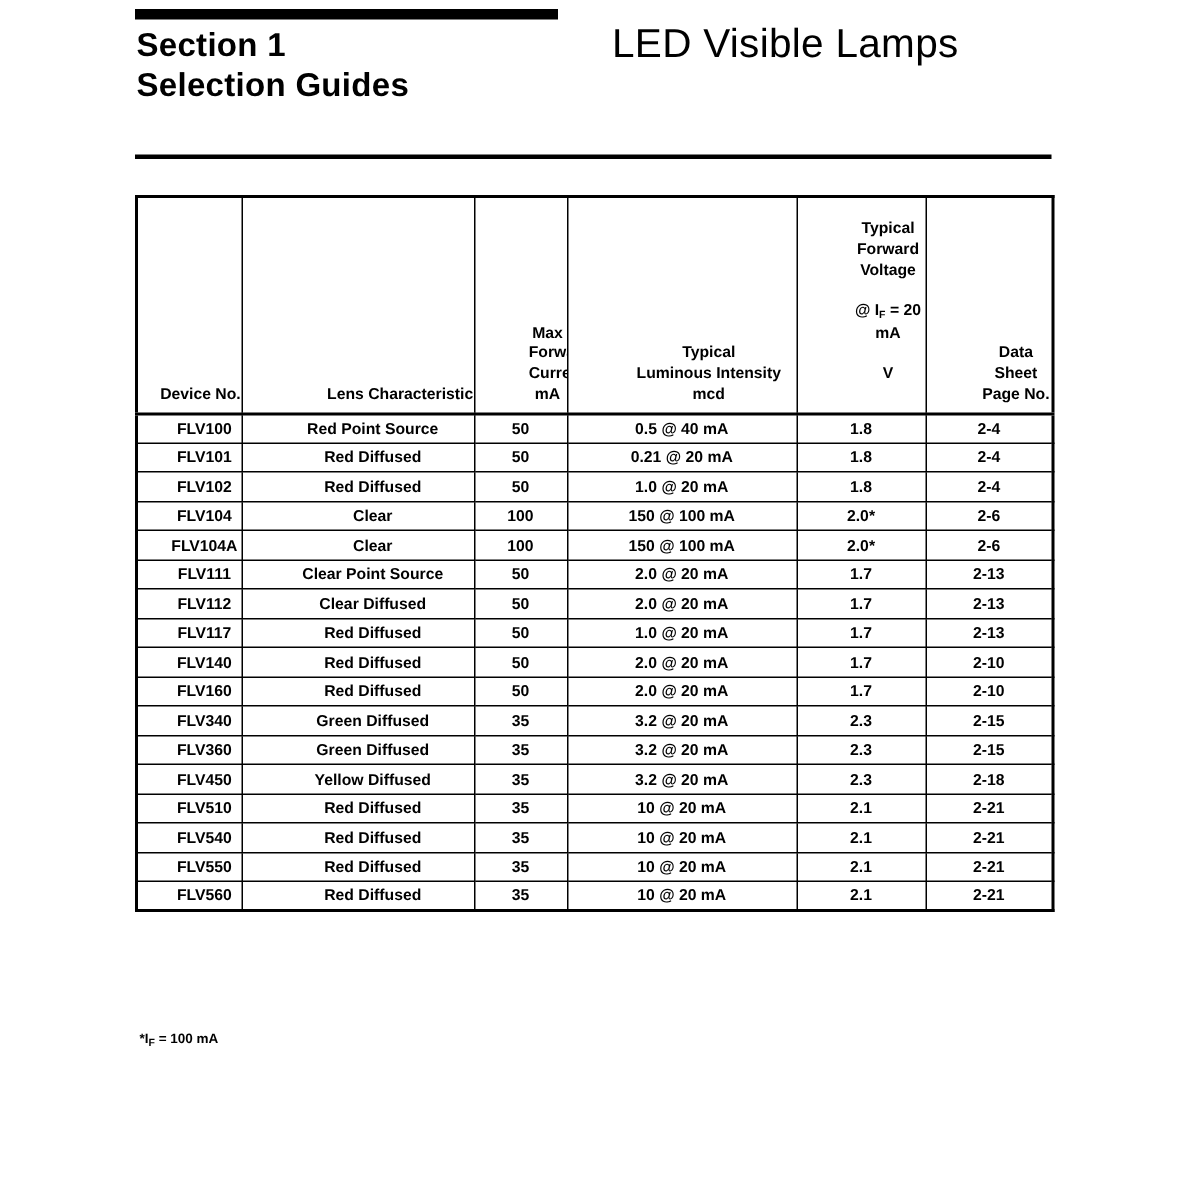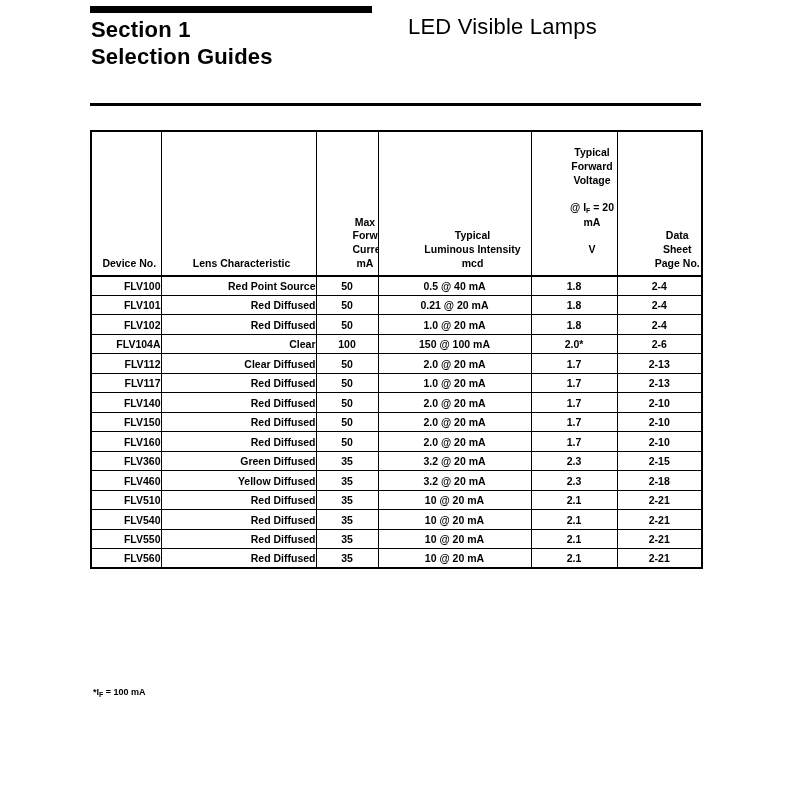--- a/index.html
+++ b/index.html
@@ -24,21 +24,21 @@
   .section-title {
     position: absolute;
     left: 91px; top: 17px;
     font-size: 22px; font-weight: bold;
     line-height: 1.22;
     letter-spacing: 0.2px;
   }
   .page-title {
     position: absolute;
     left: 408px; top: 14px;
-    font-size: 22px; font-weight: normal;
+    font-size: 27px; font-weight: normal;
     letter-spacing: 0.2px;
   }
   .rule {
     position: absolute;
     left: 90px; top: 103px;
     width: 611px; height: 3px;
     background: #000;
   }
   table.sel {
     position: absolute;
@@ -57,27 +57,27 @@
   thead th {
     height: 74px;
     vertical-align: bottom;
     padding-bottom: 4px;
     font-size: 10.5px;
     line-height: 1.32;
     text-align: center;
     white-space: pre-line;
     padding-left: 36px;
   }
-  thead th.left { text-align: center; padding-left: 6px; }
+  thead th.left { text-align: right; padding-left: 6px; }
   tbody td {
     height: 19.5px;
     font-size: 10.5px;
     text-align: center;
   }
-  tbody td.left { text-align: right; padding-left: 20px; }
+  tbody td.left { text-align: center; padding-left: 20px; }
   sub.hsub, sub.fsub {
     font-size: 7px;
     vertical-align: -2px;
     font-weight: bold;
   }
   .footnote {
     position: absolute;
     left: 93px; top: 687px;
     font-size: 9px; font-weight: bold;
   }
@@ -151,31 +151,47 @@
 
   <tr>
     <td class="left">FLV102</td>
     <td class="left">Red Diffused</td>
     <td>50</td>
     <td>1.0 @ 20 mA</td>
     <td>1.8</td>
     <td>2-4</td>
   </tr>
 
+  <tr>
+    <td class="left">FLV104</td>
+    <td class="left">Clear</td>
+    <td>100</td>
+    <td>150 @ 100 mA</td>
+    <td>2.0*</td>
+    <td>2-6</td>
+  </tr>
 
   <tr>
     <td class="left">FLV104A</td>
     <td class="left">Clear</td>
     <td>100</td>
     <td>150 @ 100 mA</td>
     <td>2.0*</td>
     <td>2-6</td>
   </tr>
 
 
+  <tr>
+    <td class="left">FLV111</td>
+    <td class="left">Clear Point Source</td>
+    <td>50</td>
+    <td>2.0 @ 20 mA</td>
+    <td>1.7</td>
+    <td>2-13</td>
+  </tr>
 
   <tr>
     <td class="left">FLV112</td>
     <td class="left">Clear Diffused</td>
     <td>50</td>
     <td>2.0 @ 20 mA</td>
     <td>1.7</td>
     <td>2-13</td>
   </tr>
 
@@ -190,62 +206,62 @@
 
   <tr>
     <td class="left">FLV140</td>
     <td class="left">Red Diffused</td>
     <td>50</td>
     <td>2.0 @ 20 mA</td>
     <td>1.7</td>
     <td>2-10</td>
   </tr>
 
-  <tr>
-    <td class="left">FLV150</td>
+
+  <tr>
+    <td class="left">FLV160</td>
     <td class="left">Red Diffused</td>
     <td>50</td>
     <td>2.0 @ 20 mA</td>
     <td>1.7</td>
     <td>2-10</td>
   </tr>
 
-  <tr>
-    <td class="left">FLV160</td>
-    <td class="left">Red Diffused</td>
-    <td>50</td>
-    <td>2.0 @ 20 mA</td>
-    <td>1.7</td>
-    <td>2-10</td>
-  </tr>
-
-
-
-
-  <tr>
-    <td class="left">FLV360</td>
+
+  <tr>
+    <td class="left">FLV340</td>
     <td class="left">Green Diffused</td>
     <td>35</td>
     <td>3.2 @ 20 mA</td>
     <td>2.3</td>
     <td>2-15</td>
   </tr>
 
 
-
-
-  <tr>
-    <td class="left">FLV460</td>
+  <tr>
+    <td class="left">FLV360</td>
+    <td class="left">Green Diffused</td>
+    <td>35</td>
+    <td>3.2 @ 20 mA</td>
+    <td>2.3</td>
+    <td>2-15</td>
+  </tr>
+
+
+
+  <tr>
+    <td class="left">FLV450</td>
     <td class="left">Yellow Diffused</td>
     <td>35</td>
     <td>3.2 @ 20 mA</td>
     <td>2.3</td>
     <td>2-18</td>
   </tr>
 
+
   <tr>
     <td class="left">FLV510</td>
     <td class="left">Red Diffused</td>
     <td>35</td>
     <td>10 @ 20 mA</td>
     <td>2.1</td>
     <td>2-21</td>
   </tr>
 
   <tr>

